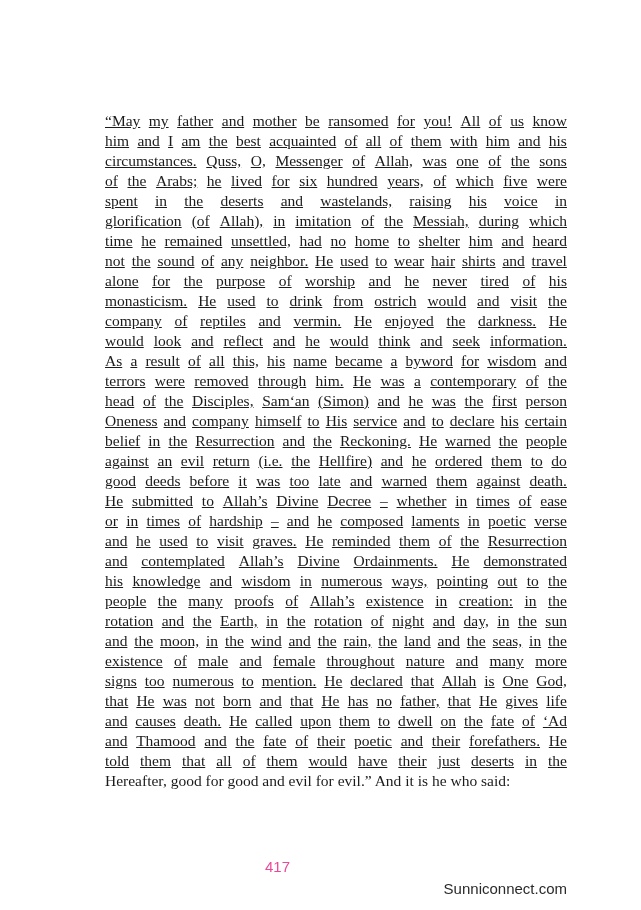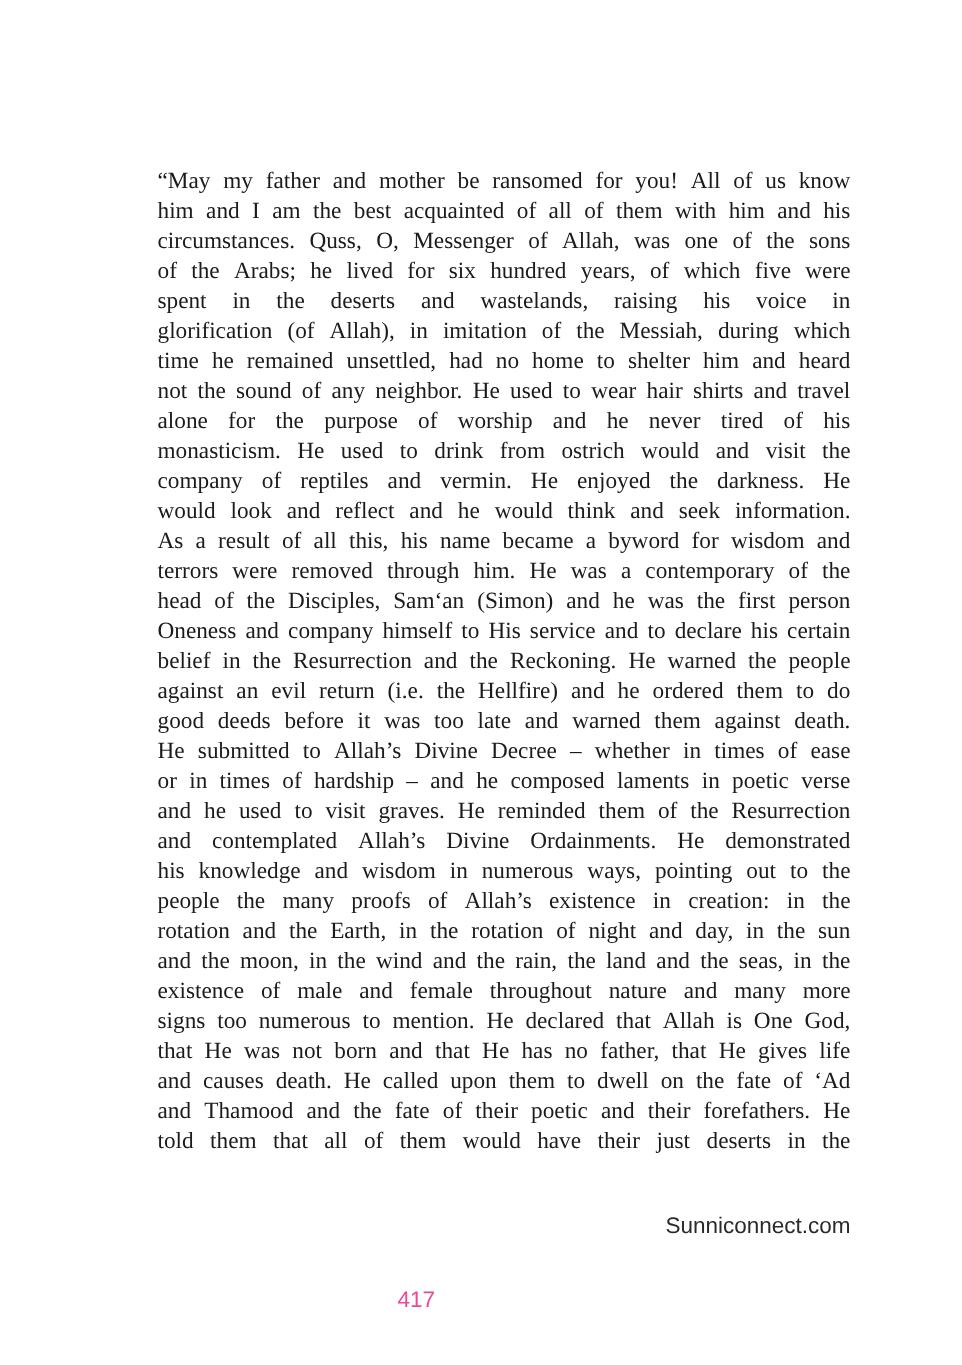--- a/index.html
+++ b/index.html
@@ -26,29 +26,30 @@
   }
   .line {
     height: 20px;
     white-space: pre;
     text-align: left;
   }
   .line.justify {
     display: flex;
     justify-content: space-between;
     white-space: normal;
+    text-decoration: underline;
   }
   .line.justify span {
     white-space: pre;
     flex: 0 0 auto;
   }
   .footer-site {
     position: absolute;
     left: 105px;
-    top: 809px;
+    top: 880px;
     width: 462px;
     text-align: right;
     font-family: "Liberation Sans", "DejaVu Sans", sans-serif;
     font-size: 15px;
     color: #2a2a2a;
   }
   .page-number {
     position: absolute;
     left: 240px;
     top: 858px;
@@ -522,18 +523,19 @@
         <span>of</span>
         <span>them</span>
         <span>would</span>
         <span>have</span>
         <span>their</span>
         <span>just</span>
         <span>deserts</span>
         <span>in</span>
         <span>the</span>
       </div>
+      <div class="line">Hereafter, good for good and evil for evil.” And it is he who said:</div>
     </div>
 
   <div class="footer-site">Sunniconnect.com</div>
 
   <div class="page-number">417</div>
 </div>
 
 </body></html>

